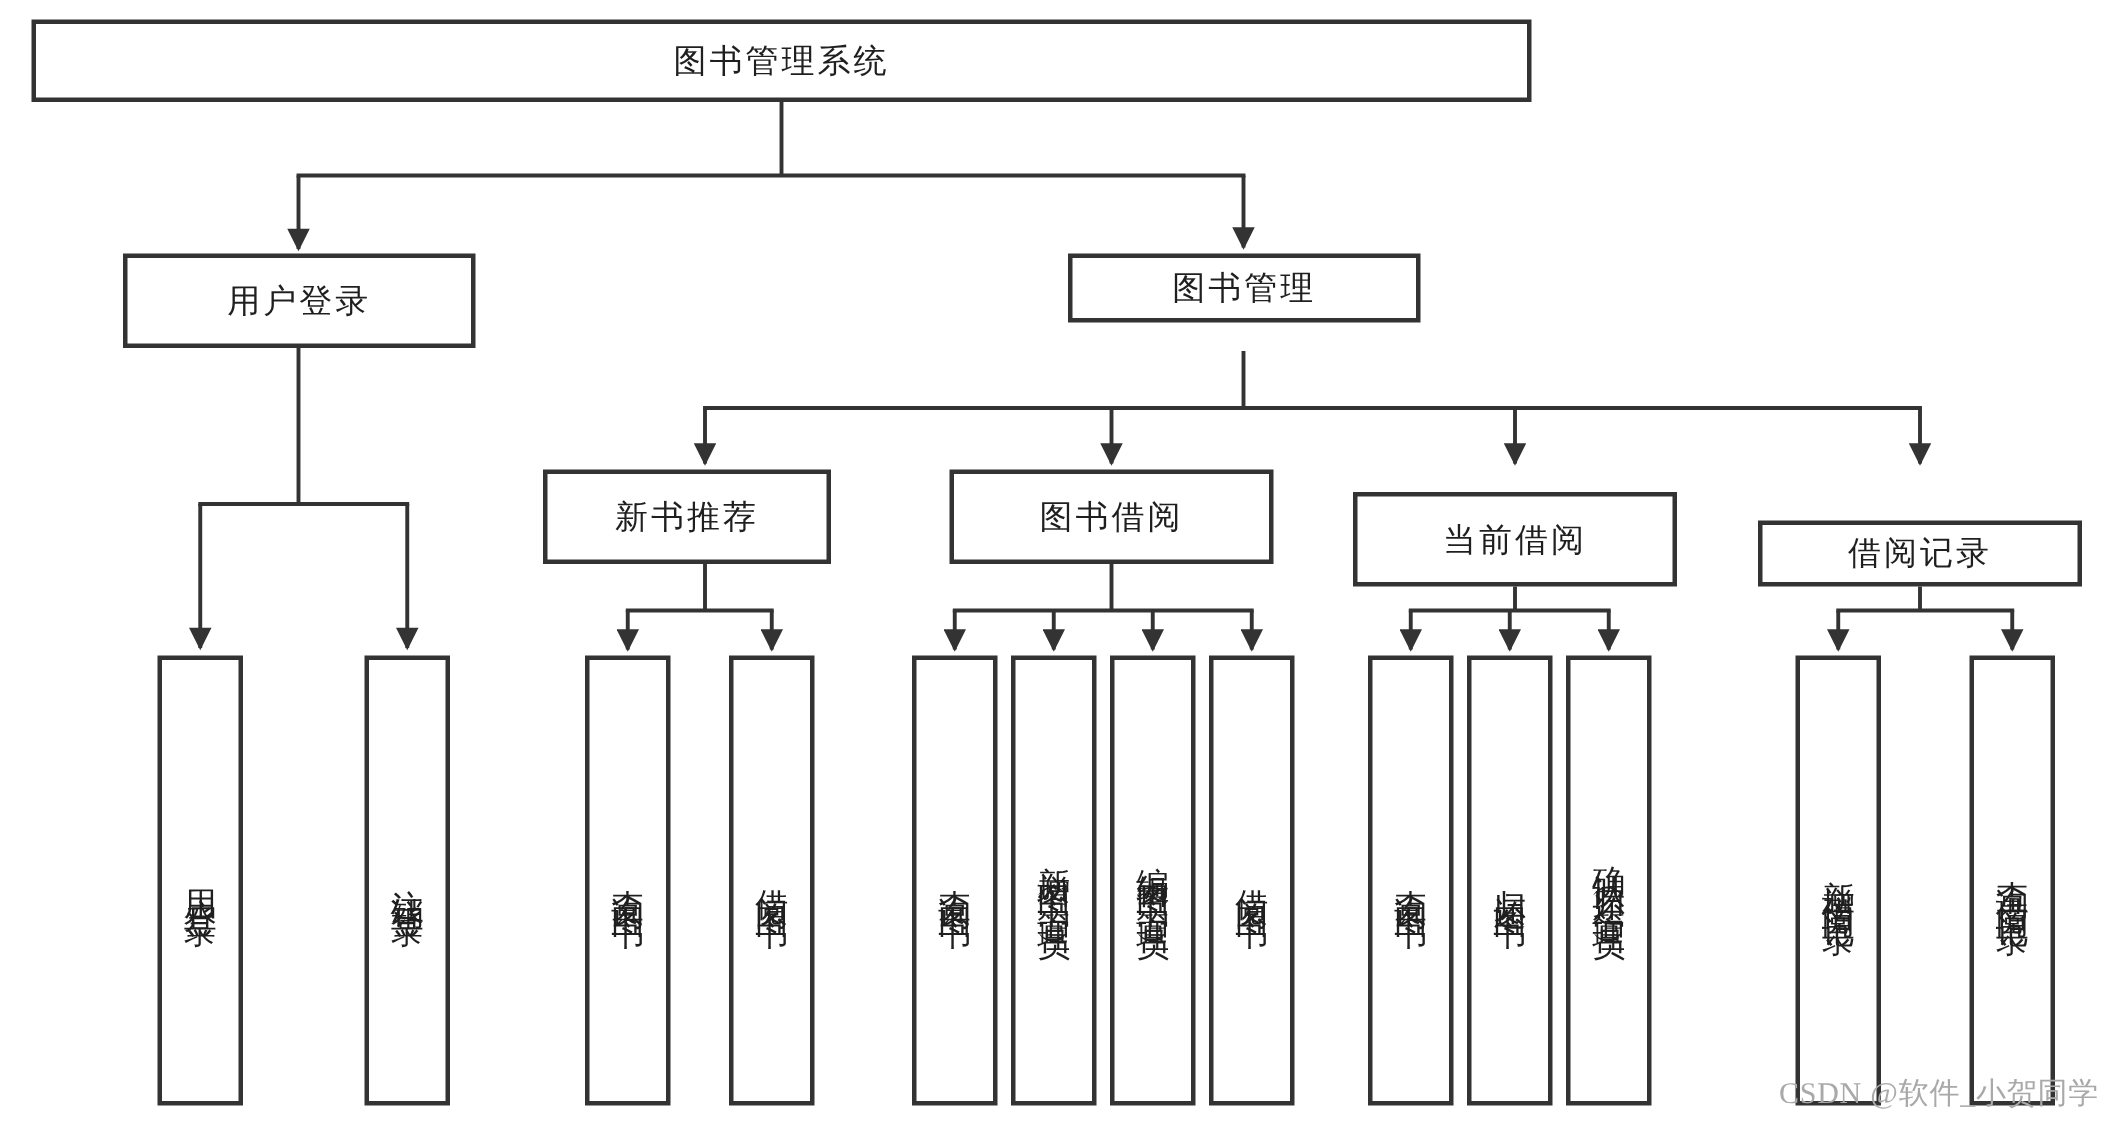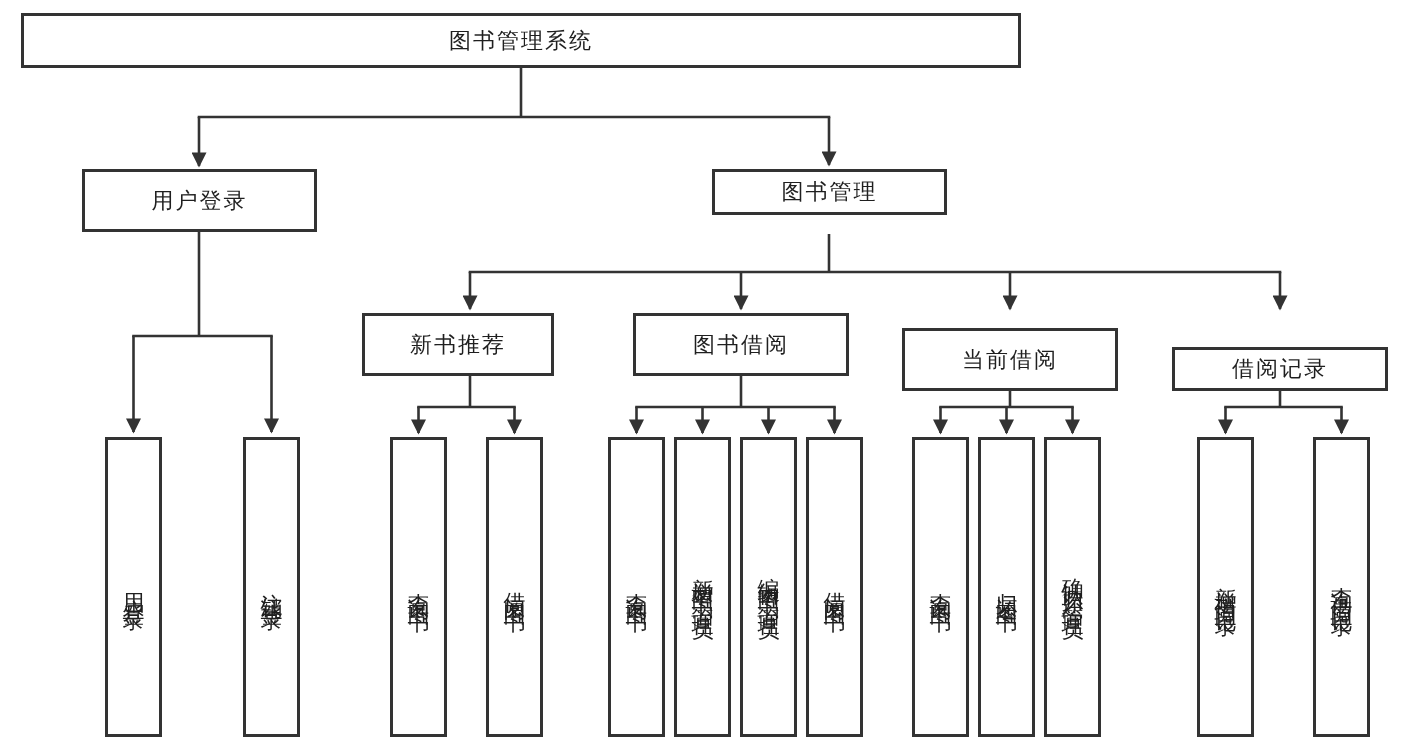--- a/index.html
+++ b/index.html
@@ -132,14 +132,15 @@
   <div class="leaf" style="left:1044px;">
     <span class="vtext">确认归还（管理员）</span>
   </div>
   <div class="leaf" style="left:1197px;">
     <span class="vtext">新增借阅记录</span>
   </div>
   <div class="leaf" style="left:1313px;">
     <span class="vtext">查询借阅记录</span>
   </div>
 
+  <div class="watermark">CSDN @软件_小贺同学</div>
 
 </div>
 
 </body></html>

